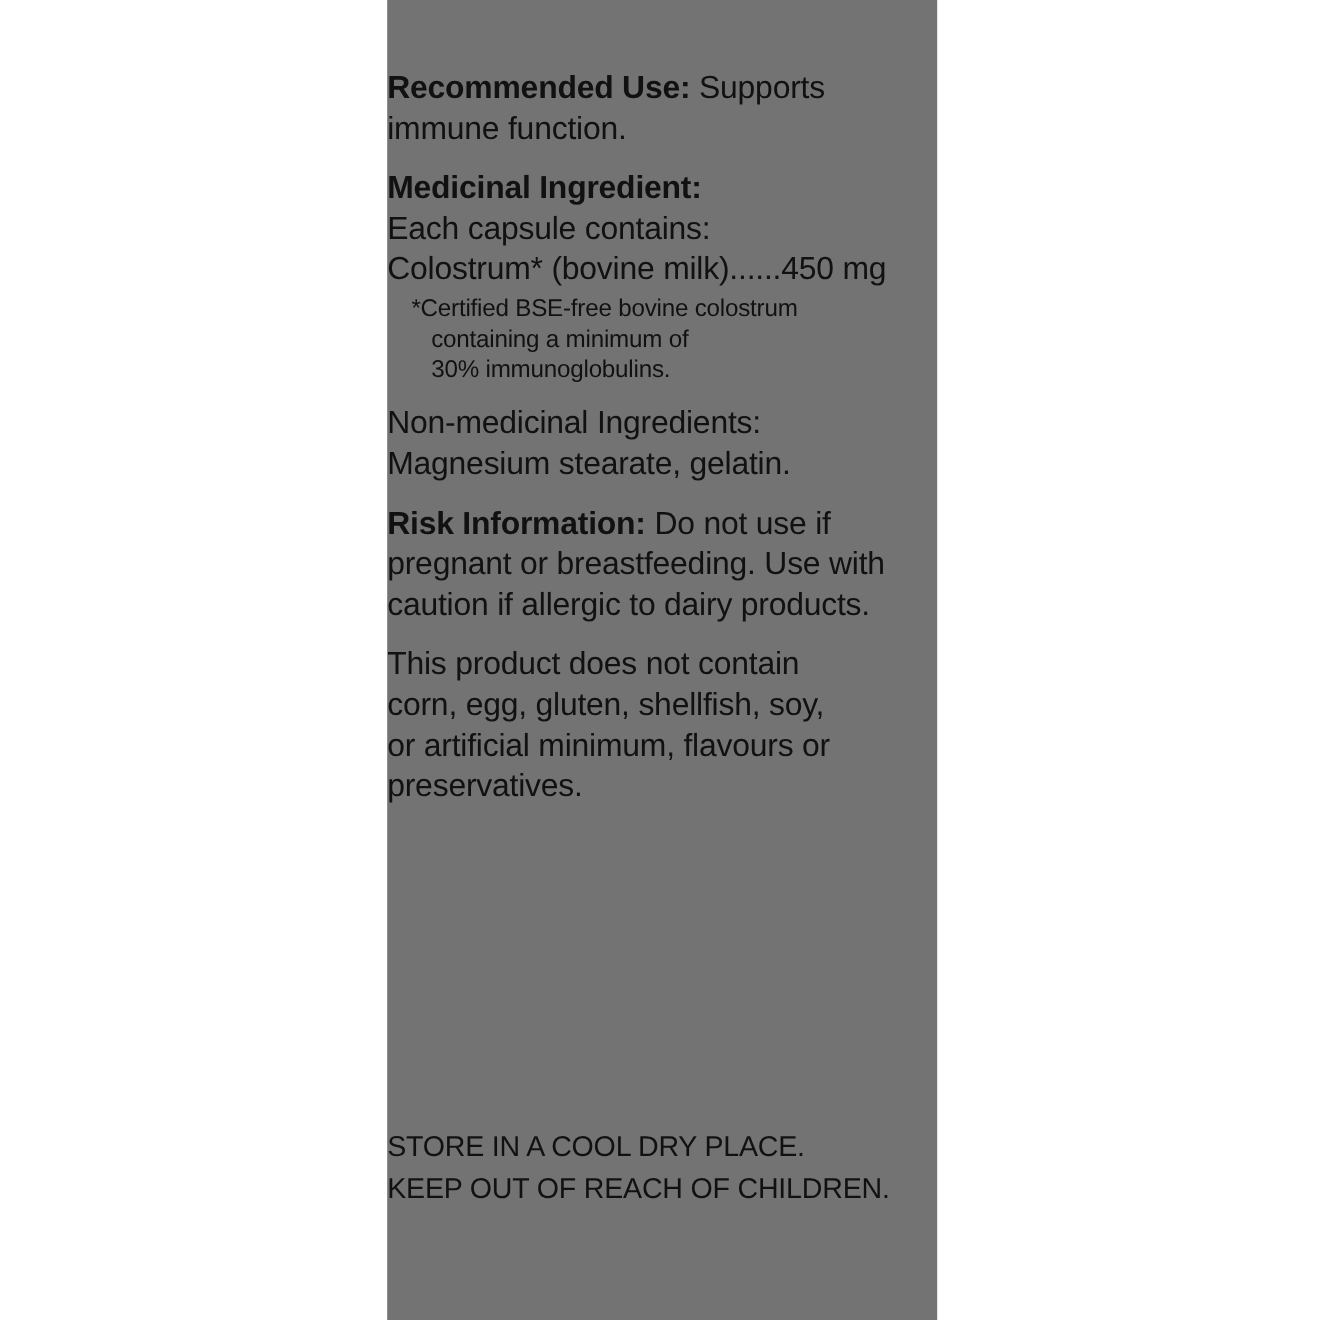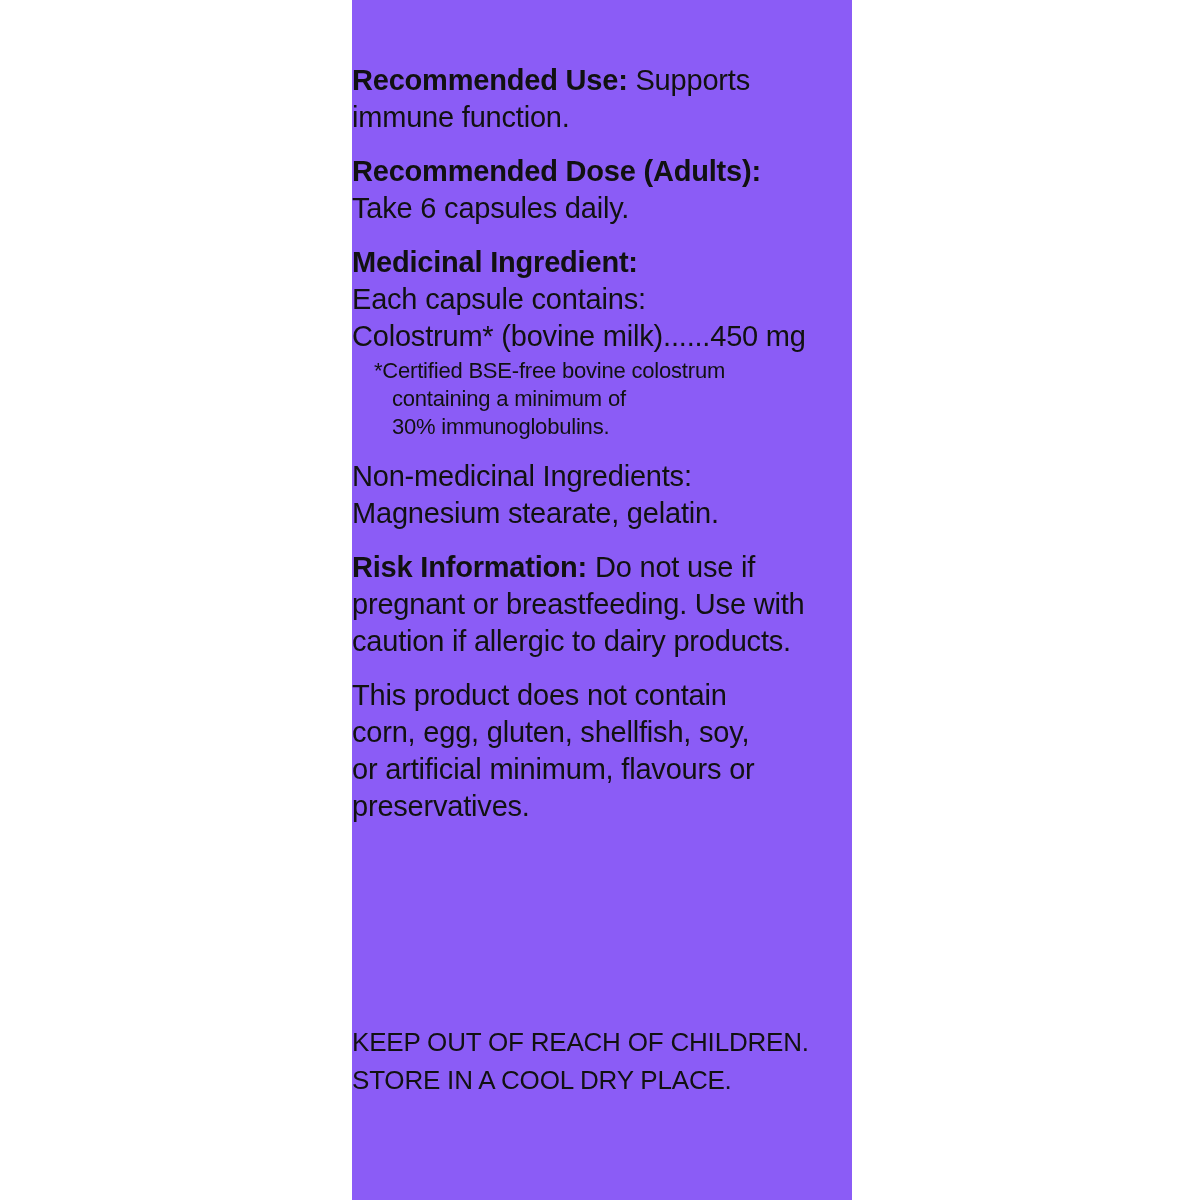--- a/index.html
+++ b/index.html
@@ -13,21 +13,21 @@
     font-family: "Liberation Sans", sans-serif;
     color: #000000;
     overflow: hidden;
   }
   .label-panel {
     position: absolute;
     left: 352px;
     top: 0;
     width: 500px;
     height: 1200px;
-    background: #8b5cf6;
+    background: #737373;
   }
   .content {
     position: absolute;
     left: 0;
     top: 62px;
     width: 500px;
   }
   .block {
     margin-bottom: 17px;
   }
@@ -78,24 +78,20 @@
 
 <div class="label-panel">
 
   <div class="content">
 
     <div class="block">
       <div class="line"><span class="inline-head">Recommended Use:</span><span> Supports</span></div>
       <div class="line">immune function.</div>
     </div>
 
-    <div class="block">
-      <div class="line bold">Recommended Dose (Adults):</div>
-      <div class="line">Take 6 capsules daily.</div>
-    </div>
 
     <div class="block">
       <div class="line bold">Medicinal Ingredient:</div>
       <div class="line">Each capsule contains:</div>
       <div class="line">Colostrum* (bovine milk)......450 mg</div>
       <div class="footnote">
         <div class="line">*Certified BSE-free bovine colostrum</div>
         <div class="line indent">containing a minimum of</div>
         <div class="line indent">30% immunoglobulins.</div>
       </div>
@@ -115,17 +111,17 @@
     <div class="block bold-block">
       <div class="line">This product does not contain</div>
       <div class="line">corn, egg, gluten, shellfish, soy,</div>
       <div class="line">or artificial minimum, flavours or</div>
       <div class="line">preservatives.</div>
     </div>
 
   </div>
 
   <div class="storage">
+    <div class="line">STORE IN A COOL DRY PLACE.</div>
     <div class="line">KEEP OUT OF REACH OF CHILDREN.</div>
-    <div class="line">STORE IN A COOL DRY PLACE.</div>
   </div>
 
 </div>
 
 </body></html>

